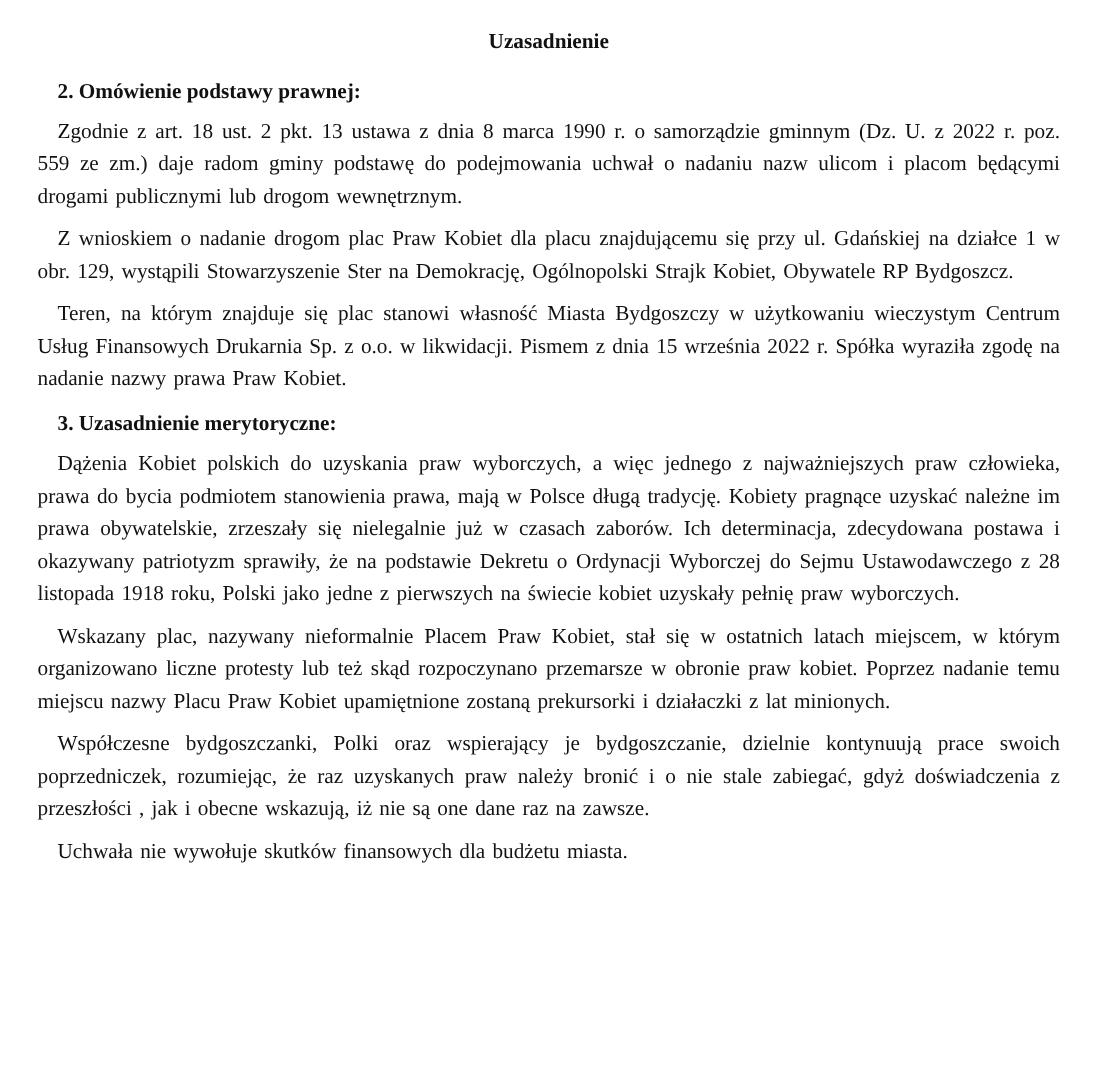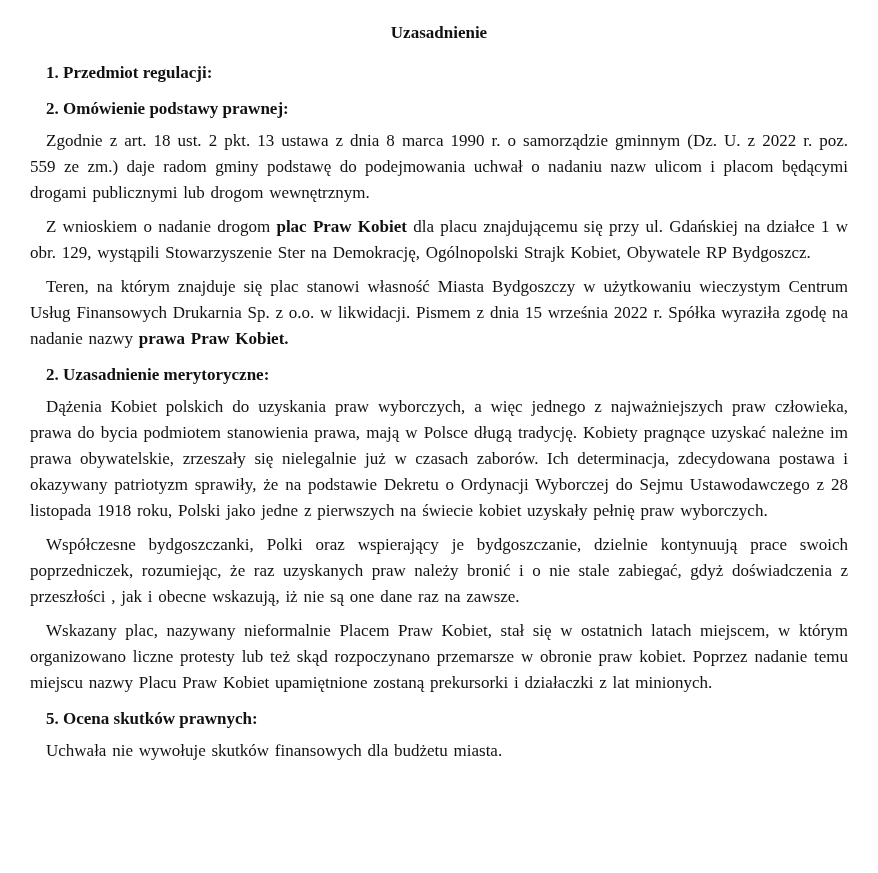--- a/index.html
+++ b/index.html
@@ -40,49 +40,47 @@
   }
   .para {
     font-size: 17px;
     line-height: 26px;
     text-align: justify;
     text-indent: 16px;
     margin: 6px 0 8px 0;
     word-spacing: 1.5px;
   }
   .bold-run {
-    font-weight: bold;
+    font-weight: normal;
   }
 </style>
 </head>
 <body>
 
 <div class="page">
 
   <h1 class="doc-title">Uzasadnienie</h1>
 
   <section class="section">
-    <h2 class="heading">1. Przedmiot regulacji:</h2>
   </section>
 
   <section class="section">
     <h2 class="heading">2. Omówienie podstawy prawnej:</h2>
     <p class="para"><span>Zgodnie z art. 18 ust. 2 pkt. 13 ustawa z dnia 8 marca 1990 r. o samorządzie gminnym (Dz. U. z 2022 r. poz. 559 ze zm.) daje radom gminy podstawę do podejmowania uchwał o nadaniu nazw ulicom i placom będącymi drogami publicznymi lub drogom wewnętrznym.</span></p>
   </section>
 
   <section class="section">
     <p class="para"><span>Z wnioskiem o nadanie drogom </span><span class="bold-run">plac Praw Kobiet</span><span> dla placu znajdującemu się przy ul. Gdańskiej na działce 1 w obr. 129, wystąpili Stowarzyszenie Ster na Demokrację, Ogólnopolski Strajk Kobiet, Obywatele RP Bydgoszcz.</span></p>
     <p class="para"><span>Teren, na którym znajduje się plac stanowi własność Miasta Bydgoszczy w użytkowaniu wieczystym Centrum Usług Finansowych Drukarnia Sp. z o.o. w likwidacji. Pismem z dnia 15 września 2022 r. Spółka wyraziła zgodę na nadanie nazwy </span><span class="bold-run">prawa Praw Kobiet.</span></p>
   </section>
 
   <section class="section">
-    <h2 class="heading">2. Uzasadnienie merytoryczne:</h2>
+    <h2 class="heading">3. Uzasadnienie merytoryczne:</h2>
     <p class="para"><span>Dążenia Kobiet polskich do uzyskania praw wyborczych, a więc jednego z najważniejszych praw człowieka, prawa do bycia podmiotem stanowienia prawa, mają w Polsce długą tradycję. Kobiety pragnące uzyskać należne im prawa obywatelskie, zrzeszały się nielegalnie już w czasach zaborów. Ich determinacja, zdecydowana postawa i okazywany patriotyzm sprawiły, że na podstawie Dekretu o Ordynacji Wyborczej do Sejmu Ustawodawczego z 28 listopada 1918 roku, Polski jako jedne z pierwszych na świecie kobiet uzyskały pełnię praw wyborczych.</span></p>
+    <p class="para"><span>Wskazany plac, nazywany nieformalnie Placem Praw Kobiet, stał się w ostatnich latach miejscem, w którym organizowano liczne protesty lub też skąd rozpoczynano przemarsze w obronie praw kobiet. Poprzez nadanie temu miejscu nazwy Placu Praw Kobiet upamiętnione zostaną prekursorki i działaczki z lat minionych.</span></p>
     <p class="para"><span>Współczesne bydgoszczanki, Polki oraz wspierający je bydgoszczanie, dzielnie kontynuują prace swoich poprzedniczek, rozumiejąc, że raz uzyskanych praw należy bronić i o nie stale zabiegać, gdyż doświadczenia z przeszłości , jak i obecne wskazują, iż nie są one dane raz na zawsze.</span></p>
-    <p class="para"><span>Wskazany plac, nazywany nieformalnie Placem Praw Kobiet, stał się w ostatnich latach miejscem, w którym organizowano liczne protesty lub też skąd rozpoczynano przemarsze w obronie praw kobiet. Poprzez nadanie temu miejscu nazwy Placu Praw Kobiet upamiętnione zostaną prekursorki i działaczki z lat minionych.</span></p>
   </section>
 
   <section class="section">
-    <h2 class="heading">5. Ocena skutków prawnych:</h2>
     <p class="para"><span>Uchwała nie wywołuje skutków finansowych dla budżetu miasta.</span></p>
   </section>
 
 </div>
 
 </body></html>

